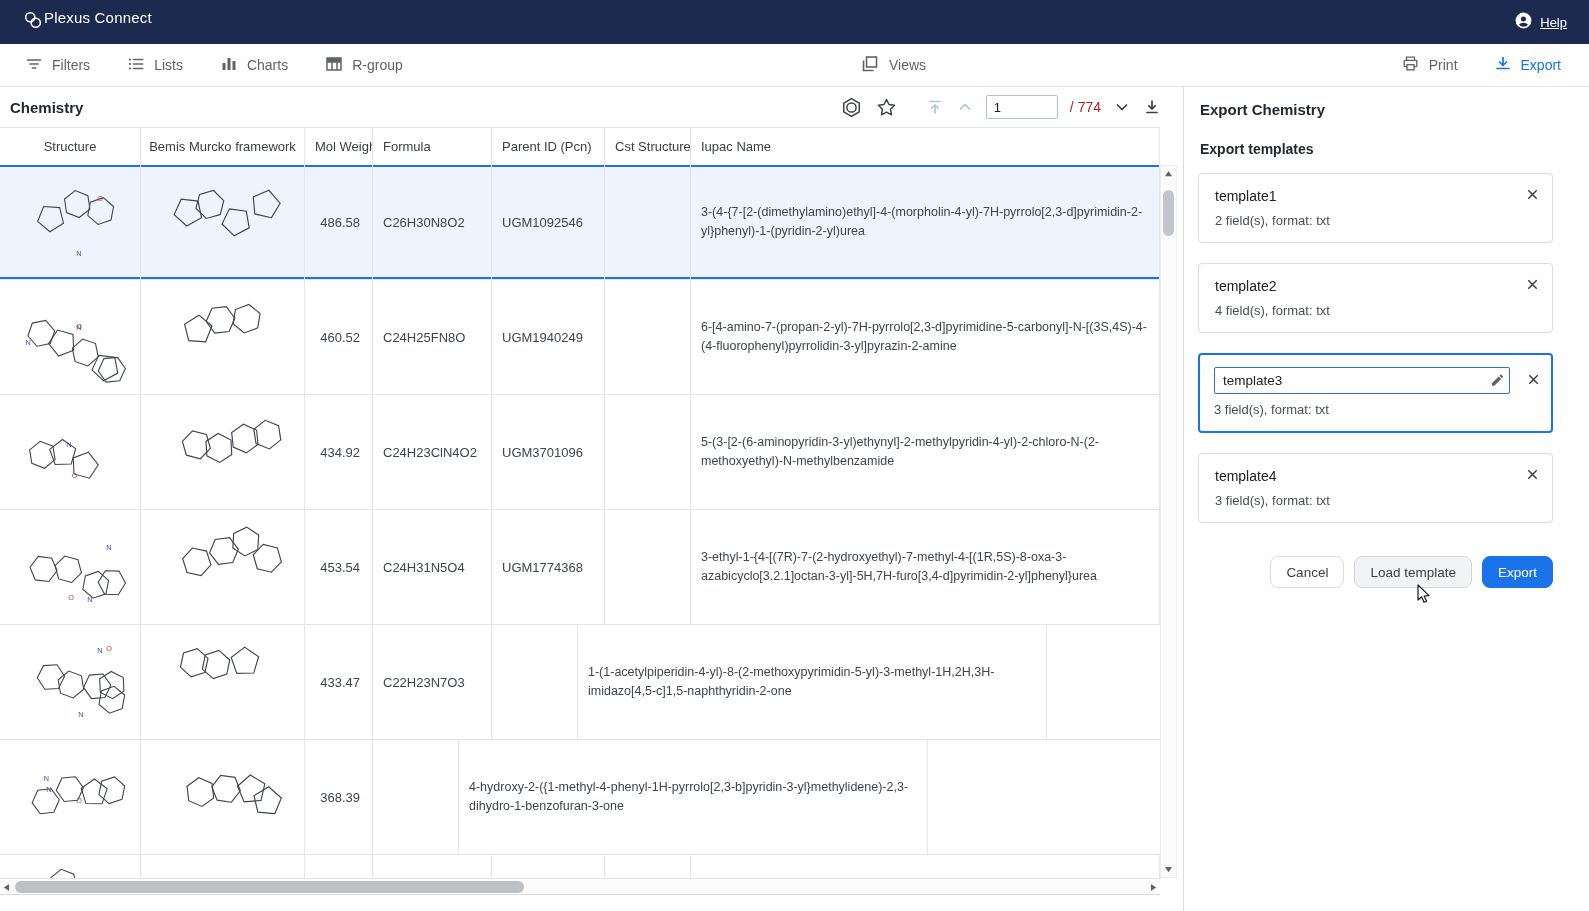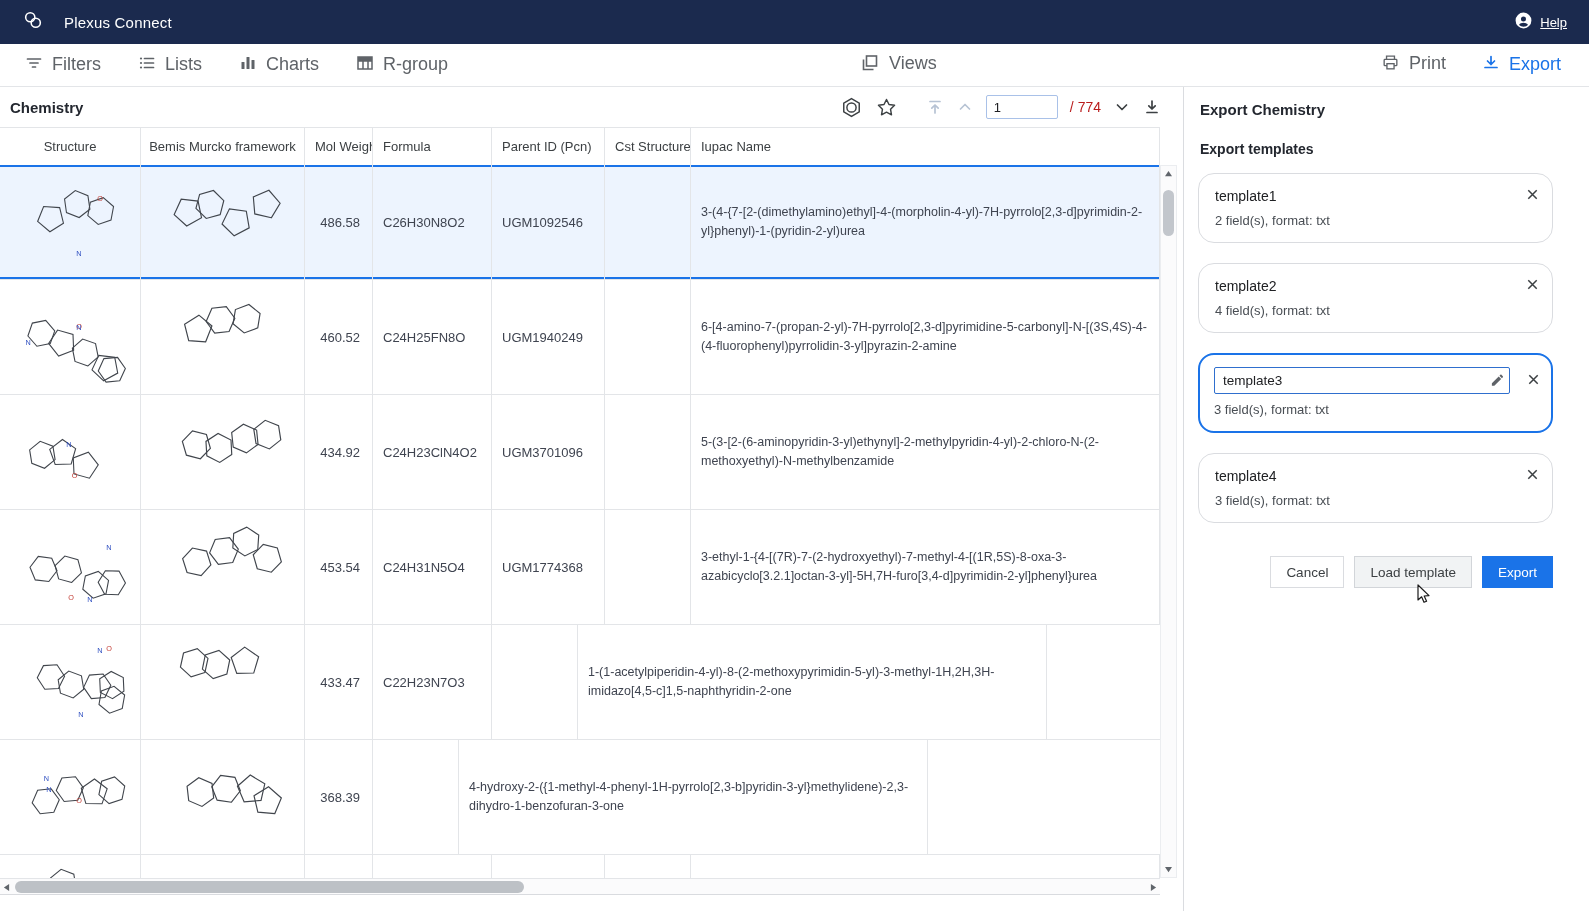--- a/index.html
+++ b/index.html
@@ -2,31 +2,31 @@
 <html><head>
 <meta charset="utf-8">
 <style>
   *{margin:0;padding:0;box-sizing:border-box}
   html,body{width:1589px;height:911px;overflow:hidden}
   body{font-family:"Liberation Sans",sans-serif;background:#fff;position:relative;color:#202124}
   .app{position:absolute;inset:0;background:#fff}
 
   
   .topbar{position:absolute;top:0;left:0;right:0;height:44px;background:#1b2a4e;display:flex;align-items:center;justify-content:space-between;padding:0 22px;color:#fff}
-  .brand{display:flex;align-items:center;gap:20px}
+  .brand{display:flex;gap:0}
   .brand-name{font-size:15px;letter-spacing:.2px}
   .help{display:flex;align-items:center;gap:7px;cursor:pointer}
   .help-label{font-size:13px;text-decoration:underline}
 
   
   .toolbar{position:absolute;top:44px;left:0;right:0;height:43px;background:#fff;border-bottom:1px solid #e3e5e8}
   .tb-left{position:absolute;left:25px;top:0;height:42px;display:flex;gap:37px;align-items:center}
   .tb-views{position:absolute;left:860px;top:0;height:42px;display:flex;align-items:center}
   .tb-right{position:absolute;right:28px;top:0;height:42px;display:flex;gap:36px;align-items:center}
-  .tb-btn{display:flex;align-items:flex-start;gap:9px;font-size:18px;color:#5f6368;cursor:pointer;white-space:nowrap}
+  .tb-btn{display:flex;align-items:center;gap:9px;font-size:14px;color:#5f6368;cursor:pointer;white-space:nowrap}
   .tb-btn.accent{color:#1a73e8}
 
   
   .grid-area{position:absolute;top:87px;left:0;width:1183px;bottom:0;background:#fff}
   .grid-header{position:absolute;top:0;left:0;width:1183px;height:40px;display:flex;align-items:center;justify-content:space-between;padding:0 22px 0 10px}
   .grid-title{font-size:15px;font-weight:700;color:#23272f}
   .pager{display:flex;align-items:center;gap:12px}
   .icon-btn{display:flex;align-items:center;justify-content:center;cursor:pointer}
   .pager .sep{width:4px}
   .page-input{width:72px;height:24px;border:1px solid #a9c1e8;border-radius:2px;font-size:13px;padding:0 7px;color:#202124;font-family:inherit;outline:none}
@@ -54,32 +54,32 @@
   .hscroll{position:absolute;left:0;top:791px;width:1160px;height:17px;background:#fbfbfc;border-top:1px solid #e3e5e8;border-bottom:1px solid #d9dbdf}
   .hthumb{position:absolute;left:15px;top:2px;width:509px;height:12px;background:#bdc1c6;border-radius:6px}
   .h-arrow-left{position:absolute;left:3px;top:4px}
   .h-arrow-right{position:absolute;right:3px;top:4px}
   .scroll-arrow{cursor:pointer;display:flex;align-items:center;justify-content:center}
 
   
   .export-panel{position:absolute;top:87px;left:1183px;right:0;bottom:0;background:#fff;border-left:1px solid #dadce0}
   .panel-title{font-size:15px;font-weight:700;color:#23272f;padding:14px 16px 0}
   .panel-sub{font-size:14px;font-weight:700;color:#23272f;margin:23px 16px 16px}
-  .tcard{position:relative;margin:0 36px 20px 14px;border:1px solid #dadce0;border-radius:16px;padding:14px 16px;background:#fff}
+  .tcard{position:relative;margin:0 36px 20px 14px;border:1px solid #dadce0;border-radius:4px;padding:14px 16px;background:#fff}
   .tname{font-size:14px;color:#202124}
   .tdetails{font-size:13px;color:#494e54;margin-top:9px}
   .close{position:absolute;right:12px;top:13px;cursor:pointer;line-height:0}
   .tcard.editing{border:2px solid #1a73e8;padding:12px 14px 14px}
   .tcard.editing .close{right:10px;top:17px}
   .edit-wrap{position:relative;display:inline-block}
   .tname-input{width:296px;height:27px;border:1px solid #2f6fce;border-radius:2px;font-size:13.5px;padding:0 26px 0 8px;font-family:inherit;color:#202124;outline:none}
   .pencil{position:absolute;right:5px;top:6px;cursor:pointer;line-height:0}
   .tcard.editing .tdetails{margin-top:8px}
   .panel-actions{display:flex;justify-content:flex-end;gap:10px;margin:33px 36px 0 0}
-  .btn{height:32px;border-radius:0;font-size:13.5px;padding:0 15px;display:flex;align-items:center;cursor:pointer;font-family:inherit;white-space:nowrap}
+  .btn{height:32px;border-radius:8px;font-size:13.5px;padding:0 15px;display:flex;align-items:center;cursor:pointer;font-family:inherit;white-space:nowrap}
   .btn.outline{background:#fff;border:1px solid #dadce0;color:#3c4043}
   .btn.hovered{background:#f1f3f4;border:1px solid #d2d5d9;color:#3c4043}
   .btn.primary{background:#1a73e8;border:1px solid #1a73e8;color:#fff}
 
   .cursor{position:absolute;left:1413px;top:583px;pointer-events:none}
 </style>
 </head>
 <body>
 
 <div class="app">

